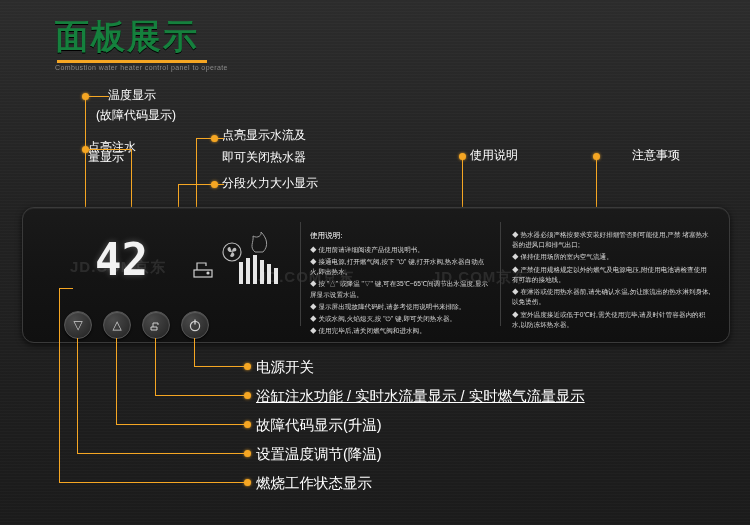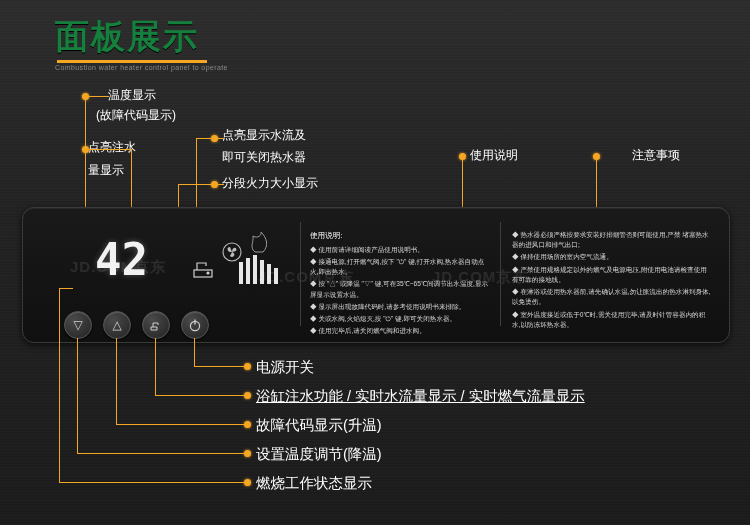--- a/index.html
+++ b/index.html
@@ -91,21 +91,21 @@
 <div class="abs" id="header">
   <div id="title">面板展示</div>
   <div id="title-underline"></div>
   <div id="subtitle">Combustion water heater control panel to operate</div>
 </div>
 
 <div class="abs lbl" style="left:108px;top:88px;">温度显示</div>
 <div class="abs lbl small" style="left:96px;top:108px;">(故障代码显示)</div>
 
 <div class="abs lbl" style="left:88px;top:140px;">点亮注水</div>
-<div class="abs lbl" style="left:88px;top:163px;">量显示</div>
+<div class="abs lbl" style="left:88px;top:150px;">量显示</div>
 
 <div class="abs lbl" style="left:222px;top:128px;">点亮显示水流及</div>
 <div class="abs lbl" style="left:222px;top:150px;">即可关闭热水器</div>
 
 <div class="abs lbl" style="left:222px;top:176px;">分段火力大小显示</div>
 
 <div class="abs lbl" style="left:470px;top:148px;">使用说明</div>
 
 <div class="abs lbl" style="left:632px;top:148px;">注意事项</div>
 

